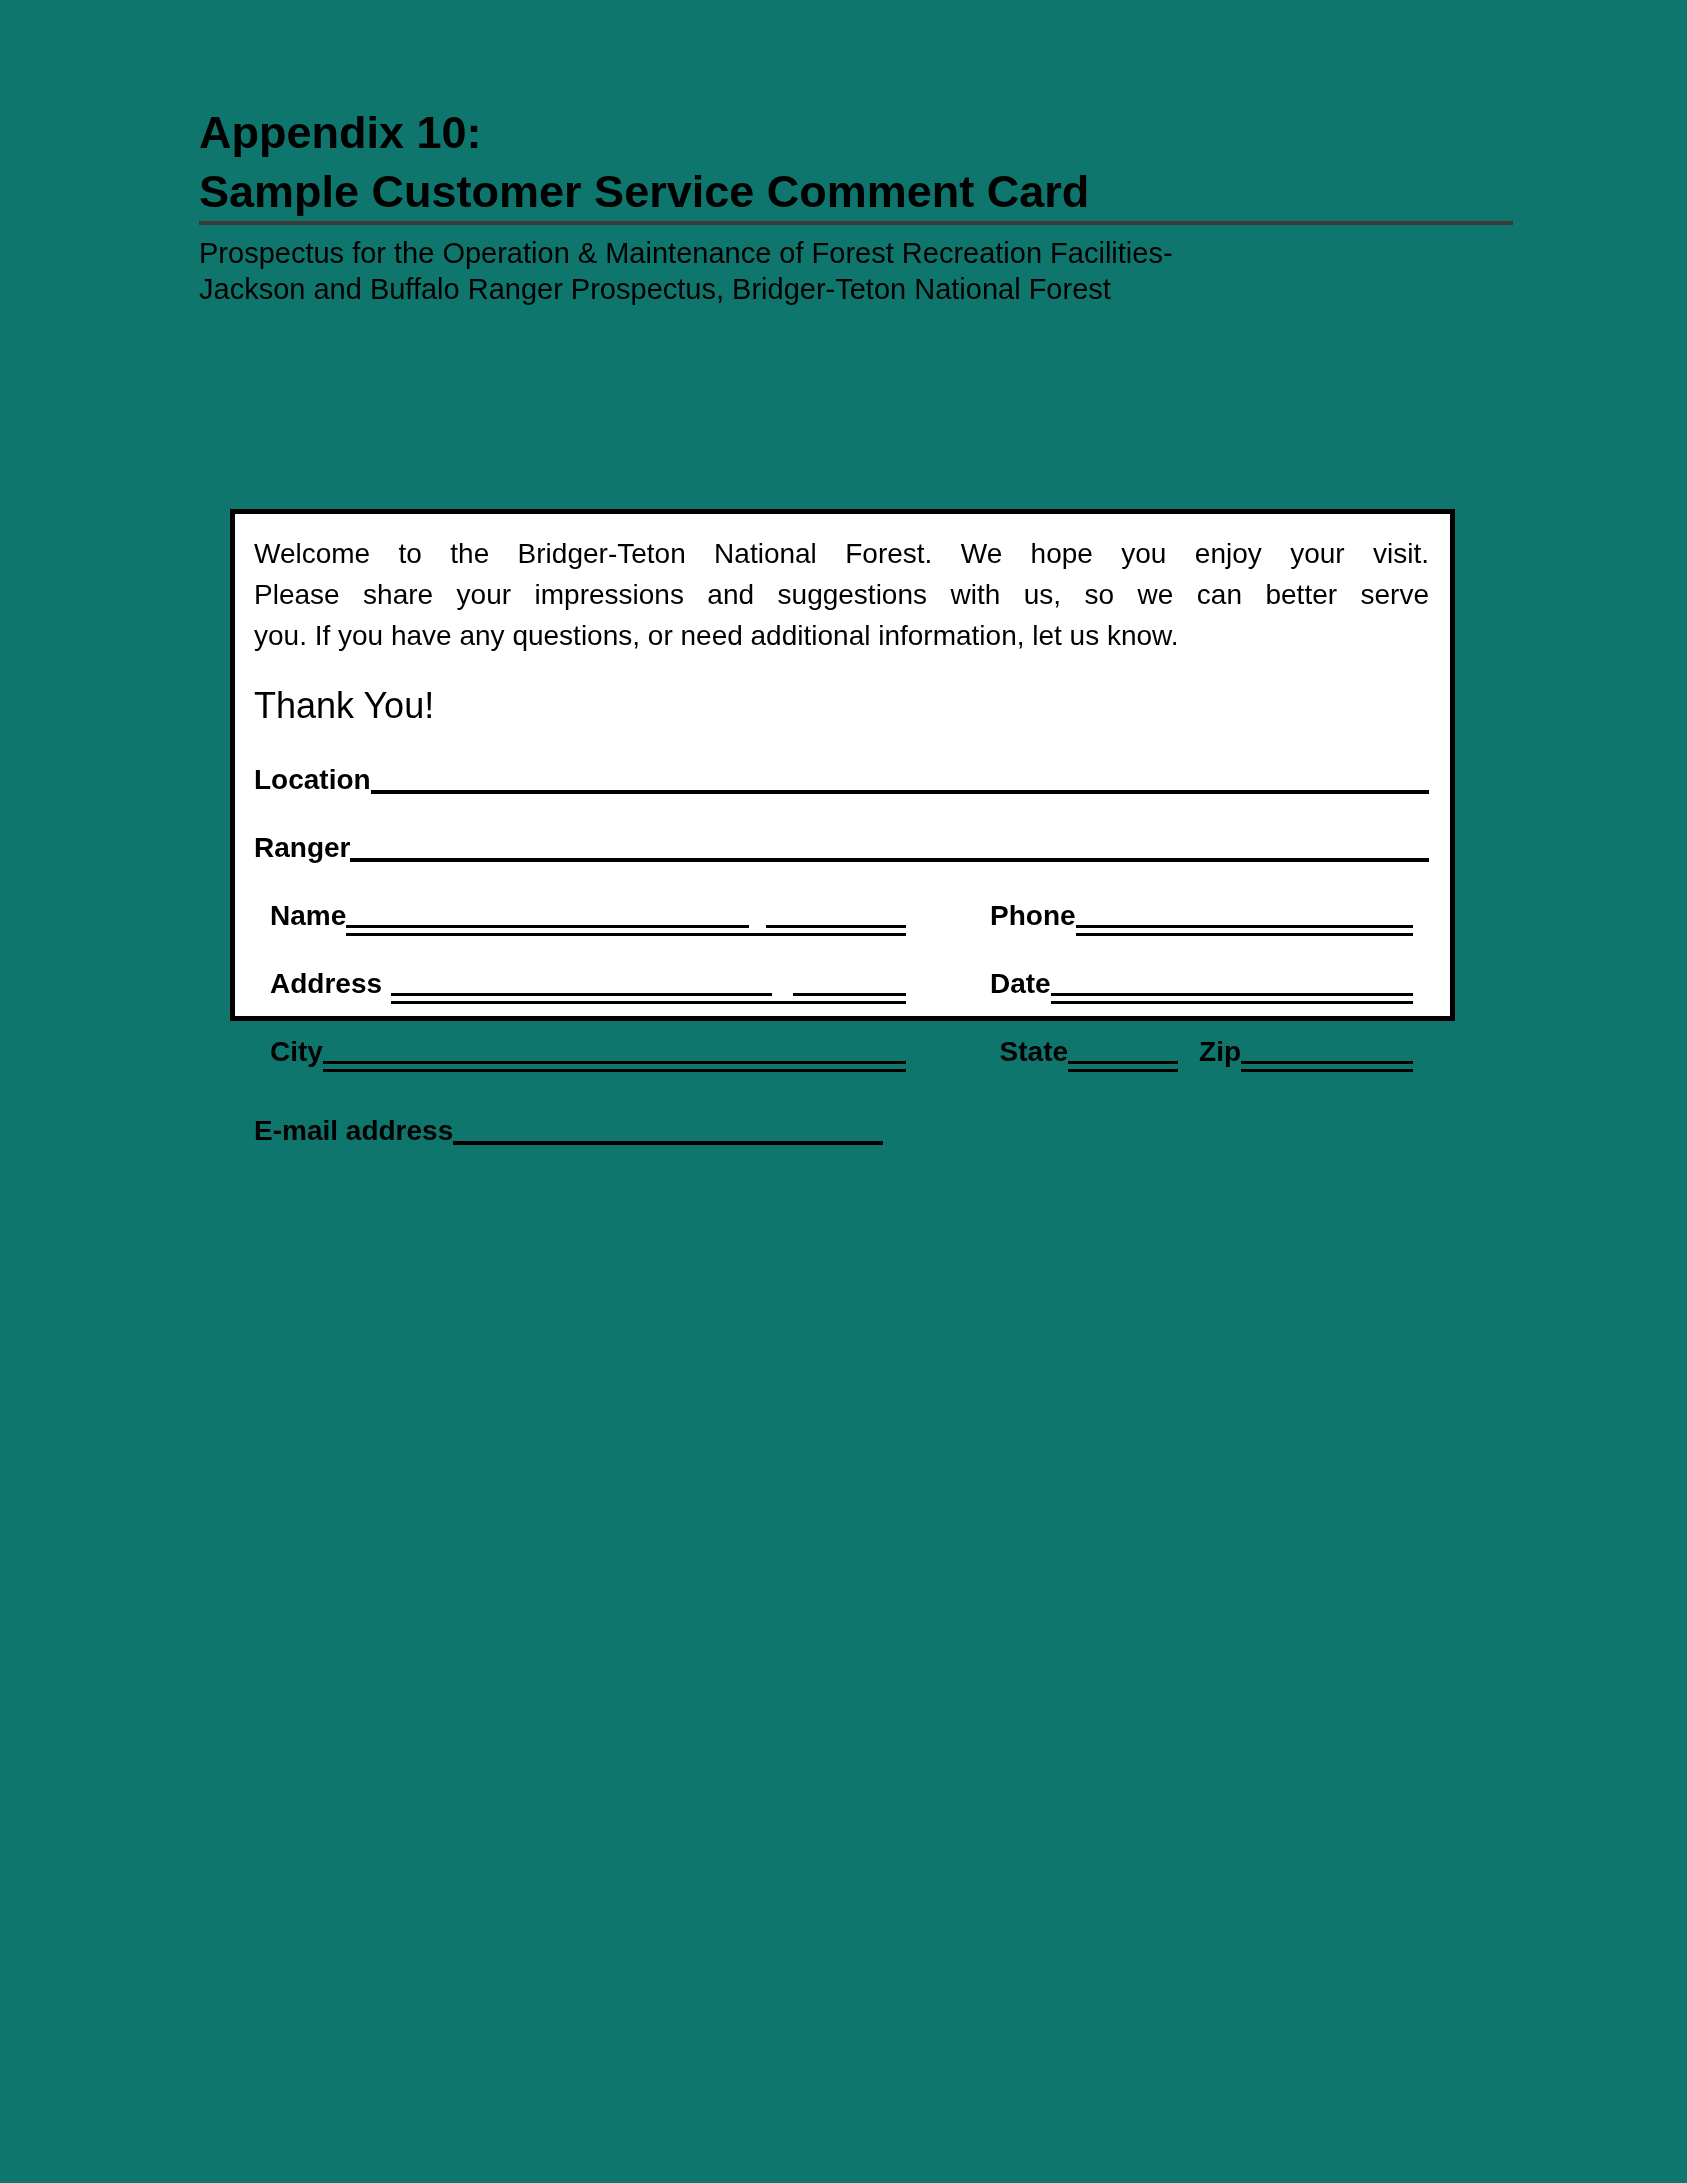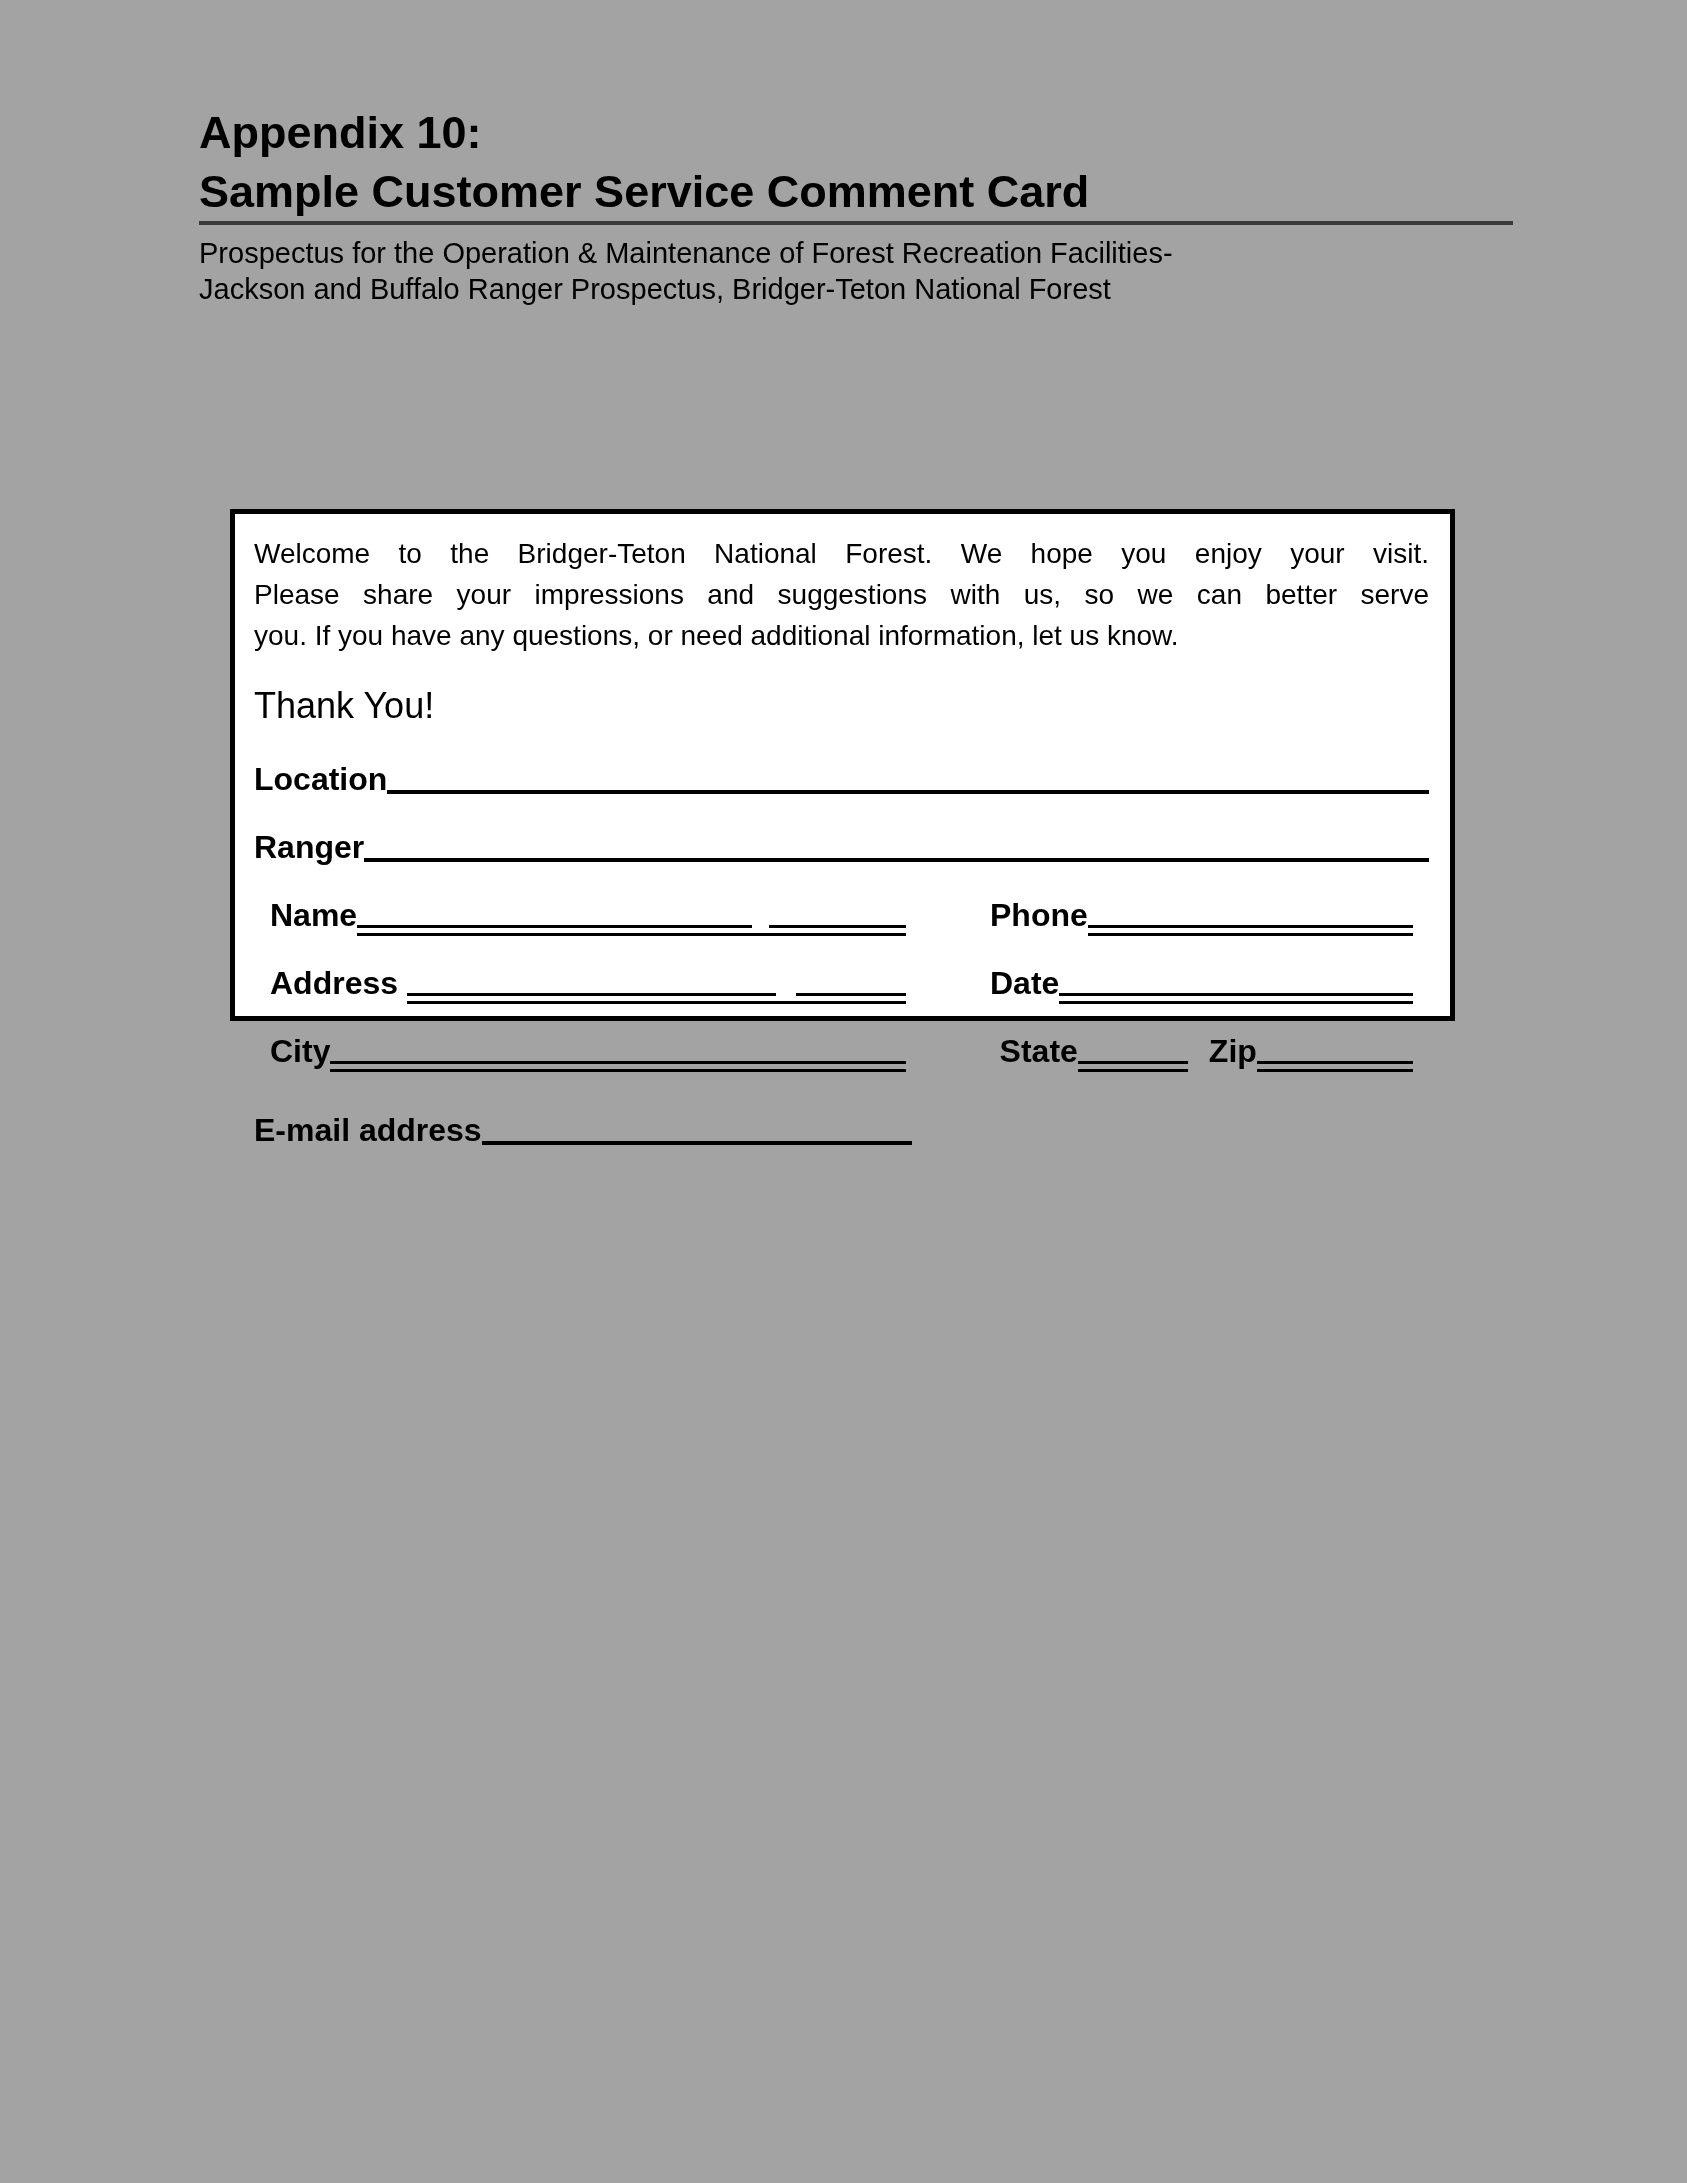--- a/index.html
+++ b/index.html
@@ -3,21 +3,21 @@
 <meta charset="utf-8">
 <style>
   * { margin: 0; padding: 0; box-sizing: border-box; }
   html, body { background: #ffffff; }
   body { font-family: "Liberation Sans", sans-serif; color: #000; }
 
   .page {
     position: relative;
     width: 1687px;
     height: 2184px;
-    background: #a3a3a3;
+    background: #0f766e;
     overflow: hidden;
   }
 
   .content {
     position: absolute;
     left: 199px;
     top: 103px;
     width: 1314px;
   }
 
@@ -78,21 +78,21 @@
     display: flex;
     align-items: flex-end;
     line-height: 35px;
     margin-top: 33px;
   }
   .row.first { margin-top: 36px; }
   .row.last  { margin-top: 44px; }
 
   .lbl {
     font-weight: 700;
-    font-size: 32px;
+    font-size: 28px;
     white-space: nowrap;
     flex: 0 0 auto;
   }
 
   .grow { flex: 1 1 auto; }
 
   
   .sline {
     height: 4.4px;
     background: #000;

